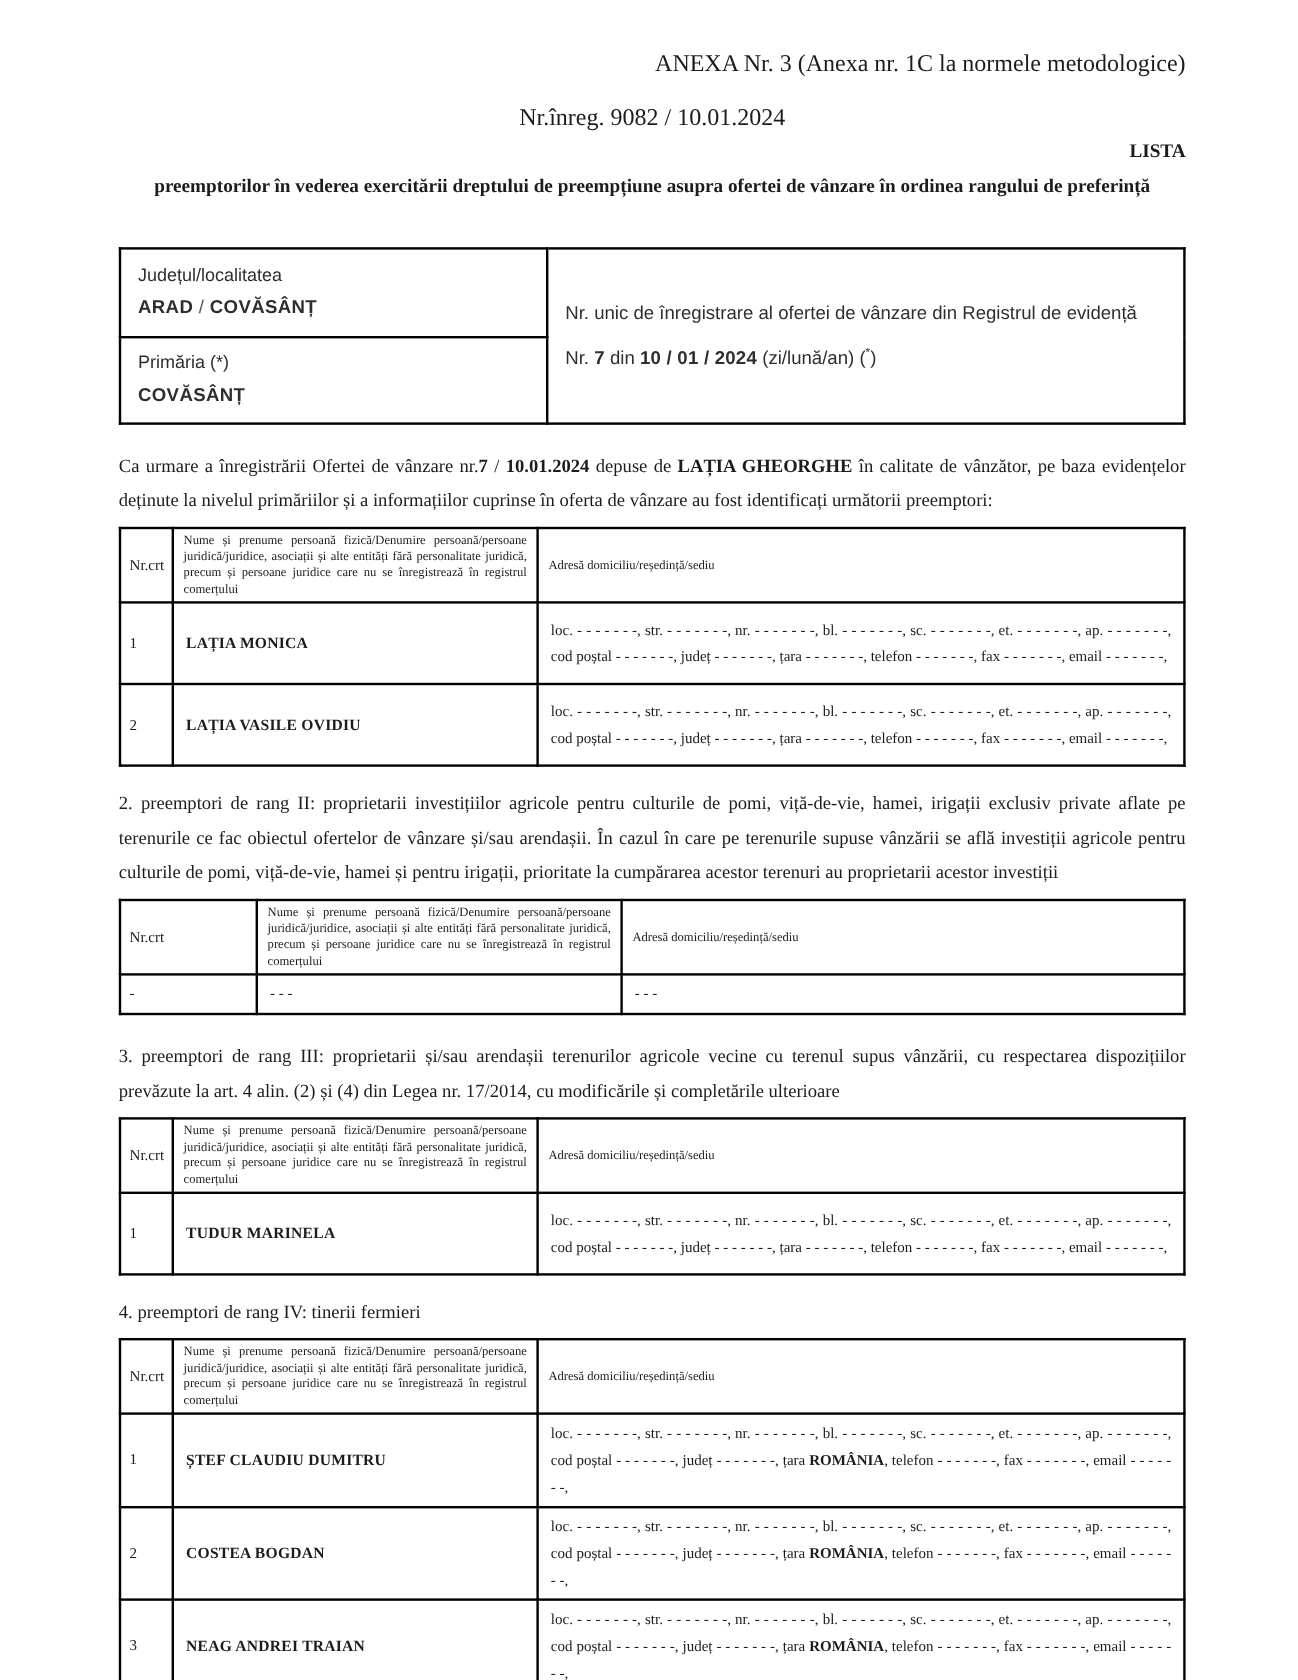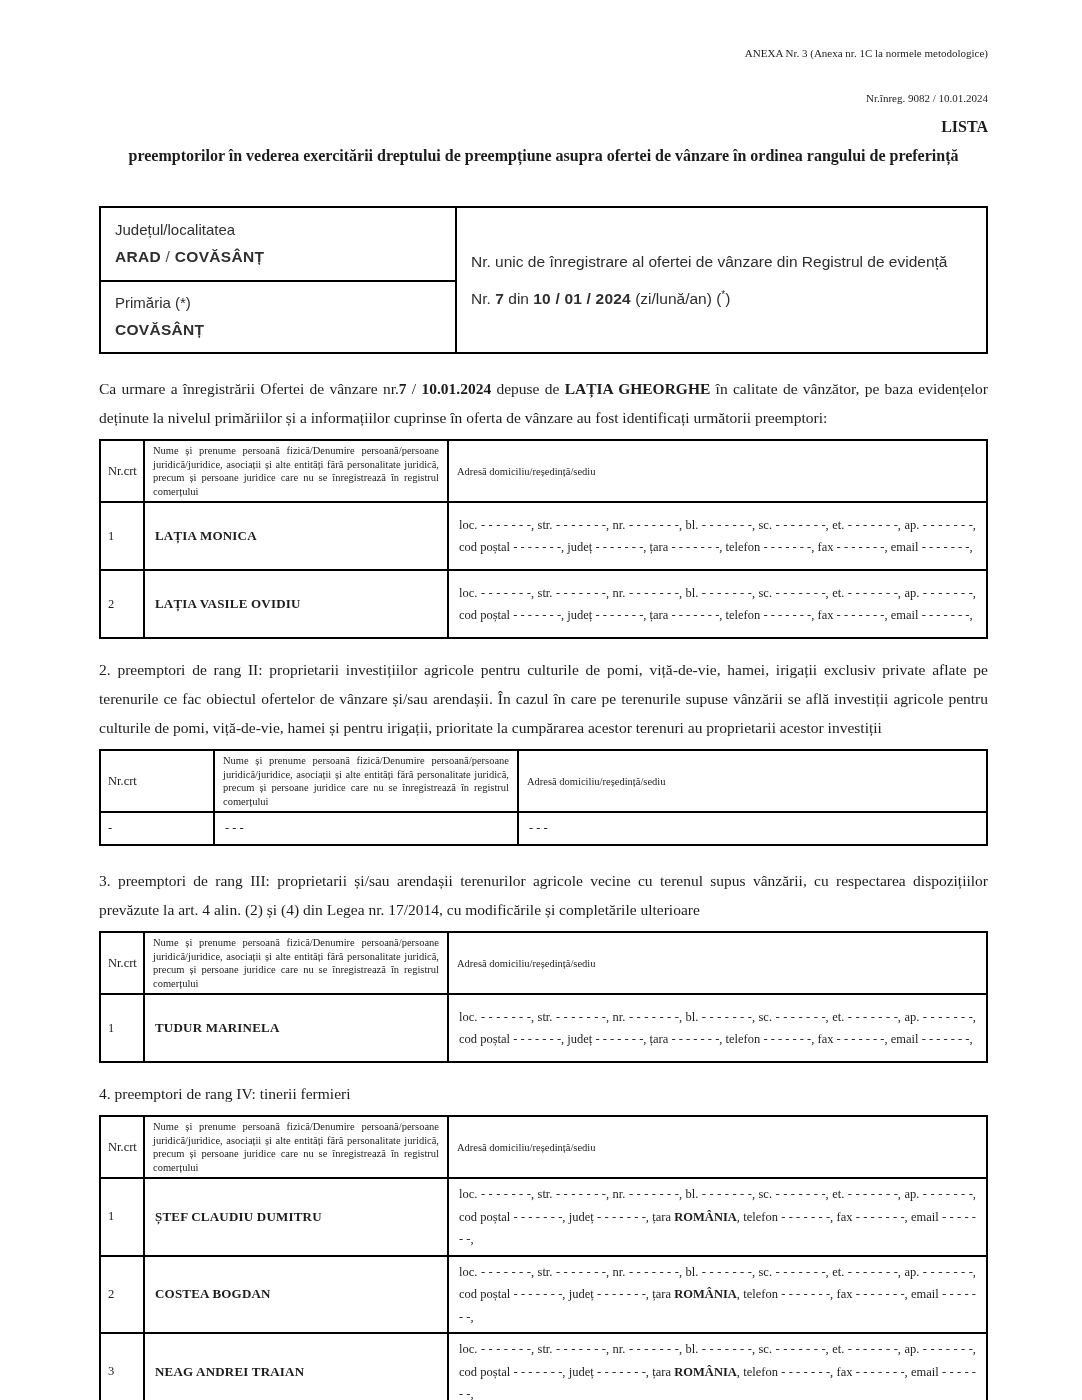--- a/index.html
+++ b/index.html
@@ -10,22 +10,22 @@
     height: 1400px;
     margin: 0 auto;
     background: #ffffff;
     overflow: hidden;
     font-family: "Liberation Serif", "DejaVu Serif", serif;
     color: #1c1c1c;
   }
   .content { padding: 44px 94px 0 99px; }
 
   
-  .line-right { text-align: right; font-size: 11px; line-height: 19px; }
-  .reg-line   { margin-top: 26px; }
+  .line-right { text-align: right; font-size: 20px; line-height: 19px; }
+  .reg-line   { margin-top: 26px; text-align: center; }
   .doc-title  { margin-top: 9px; text-align: right; font-weight: bold; font-size: 16px; line-height: 19px; }
   .doc-subtitle { margin-top: 6px; text-align: center; font-weight: bold; font-size: 16px; line-height: 28px; }
 
   
   table.info {
     margin-top: 36px;
     width: 100%;
     border-collapse: collapse;
     table-layout: fixed;
     font-family: "Liberation Sans", "DejaVu Sans", sans-serif;

